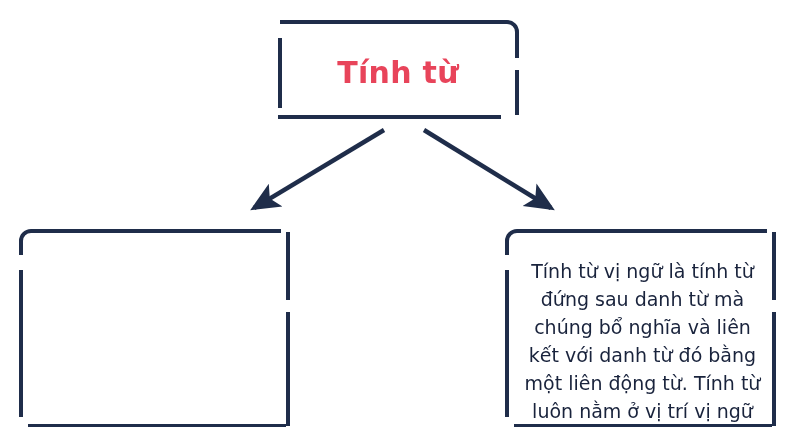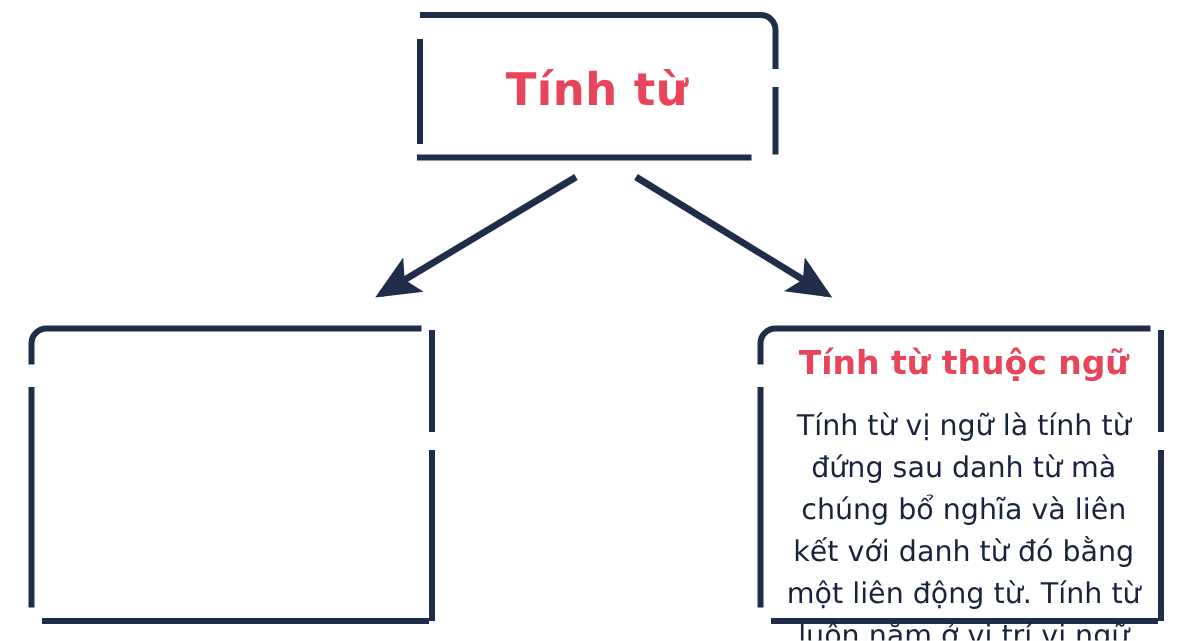--- a/index.html
+++ b/index.html
@@ -12,21 +12,21 @@
     width: 800px;
     height: 427px;
     position: relative;
     overflow: hidden;
     font-family: "DejaVu Sans", "Liberation Sans", sans-serif;
   }
 
   #diagram-canvas {
     position: absolute;
     left: 0;
-    top: 0;
+    top: 12px;
     width: 800px;
     height: 321px;
   }
 
   .svg-layer {
     position: absolute;
     left: 0;
     top: 0;
     width: 800px;
     height: 427px;
@@ -144,17 +144,16 @@
 
     <line x1="424" y1="118" x2="551" y2="196" stroke="#1f2d4a" stroke-width="4.5" marker-end="url(#arrowhead)"></line>
   </svg>
 
   <div class="node" id="node-root">
     <div class="node-title">Tính từ</div>
   </div>
 
 
   <div class="node node-child" id="node-right">
-    <div class="node-title">Tính từ thuộc ngữ</div>
     <div class="node-body">Tính từ vị ngữ là tính từ đứng sau danh từ mà chúng bổ nghĩa và liên kết với danh từ đó bằng một liên động từ. Tính từ luôn nằm ở vị trí vị ngữ trong câu</div>
   </div>
 
 </div>
 
 </body></html>

